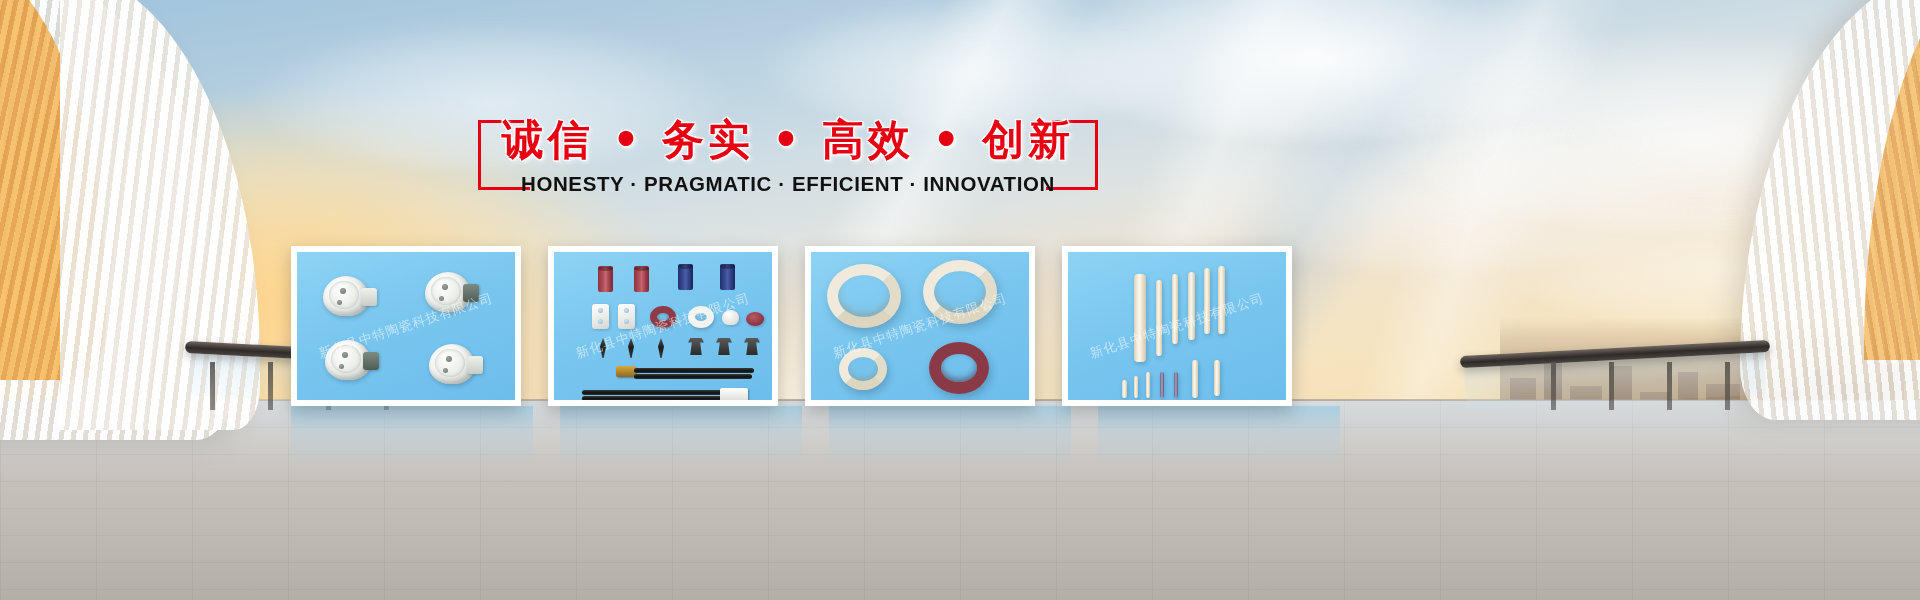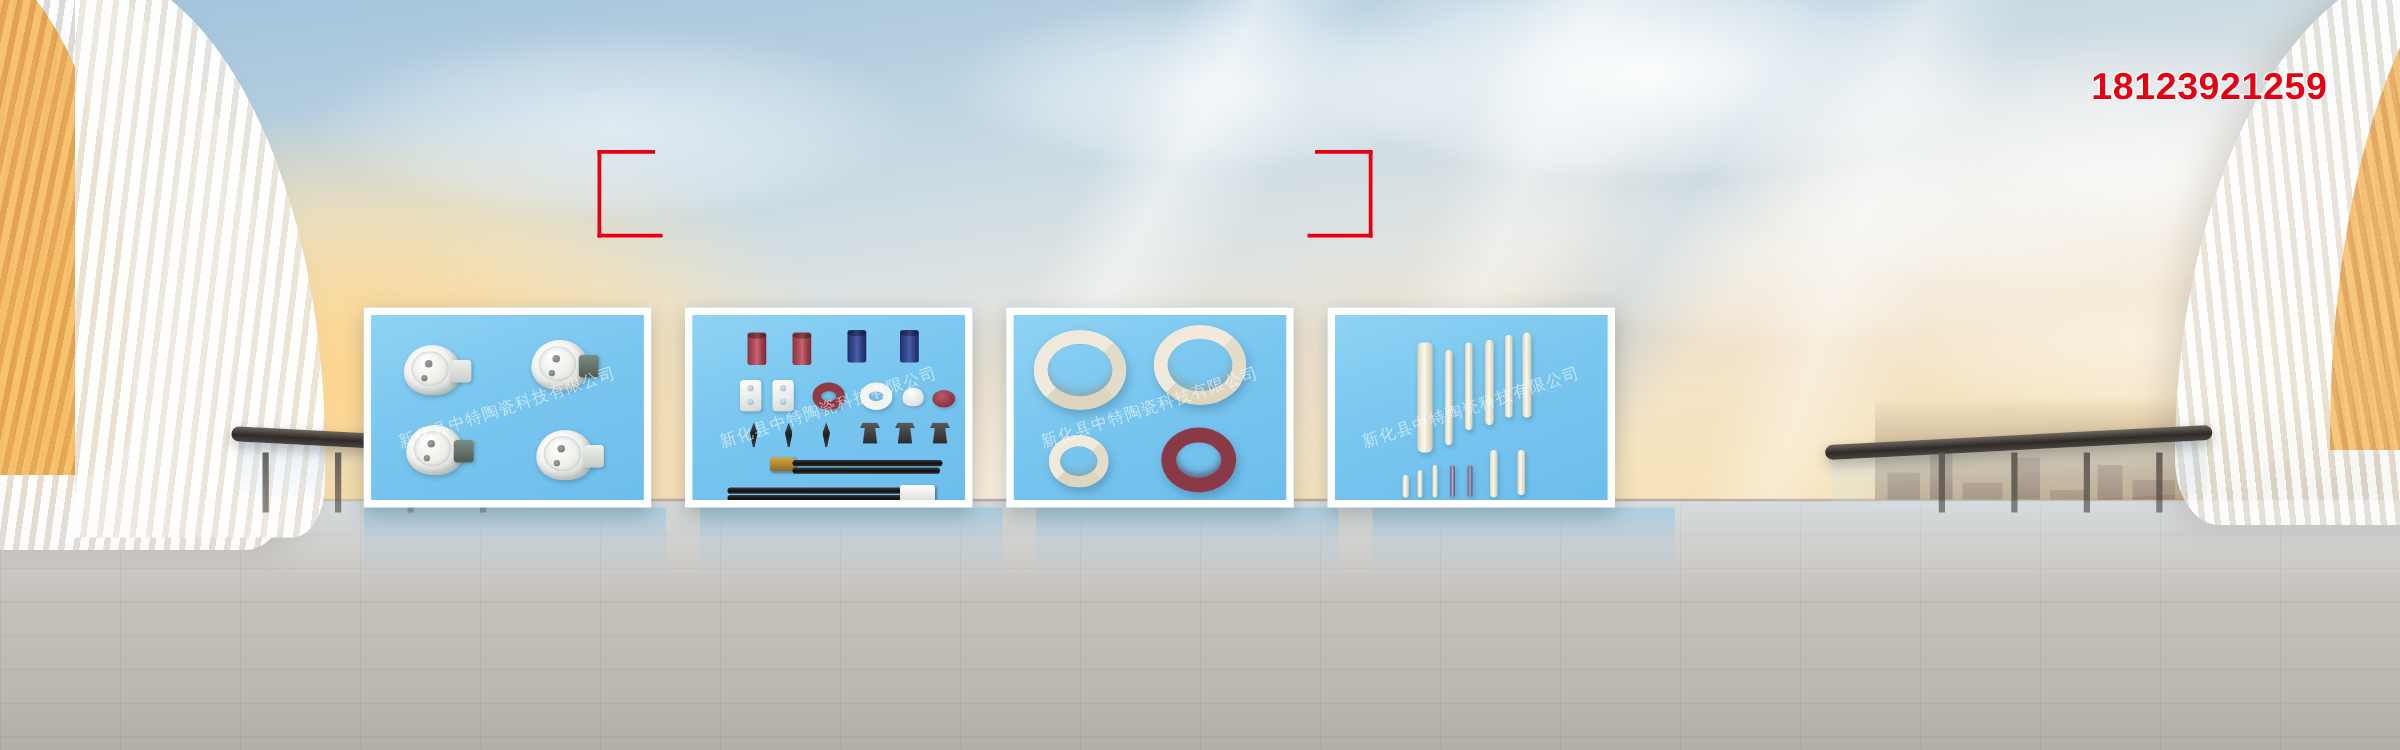--- a/index.html
+++ b/index.html
@@ -420,24 +420,25 @@
   <div class="rail-post" style="right:248px;"></div>
   <div class="rail-post" style="right:306px;"></div>
   <div class="rail-post" style="right:364px;"></div>
 
   <div class="slogan-wrap">
     <div class="bracket tl"></div>
     <div class="bracket br"></div>
     <div class="br-foot-l"></div>
     <div class="br-foot-r"></div>
 
+    <div class="slogan-cn">诚信 • 务实 • 高效 • 创新</div>
+    <div class="slogan-en">HONESTY · PRAGMATIC · EFFICIENT · INNOVATION</div>
   </div>
 
   <div class="contact">
-    <div class="phone">18123921259</div>
   </div>
 
   <div class="panel-shadow-row">
     <div class="panel-shadow"></div>
     <div class="panel-shadow"></div>
     <div class="panel-shadow"></div>
     <div class="panel-shadow"></div>
   </div>
 
   <div class="panels">

